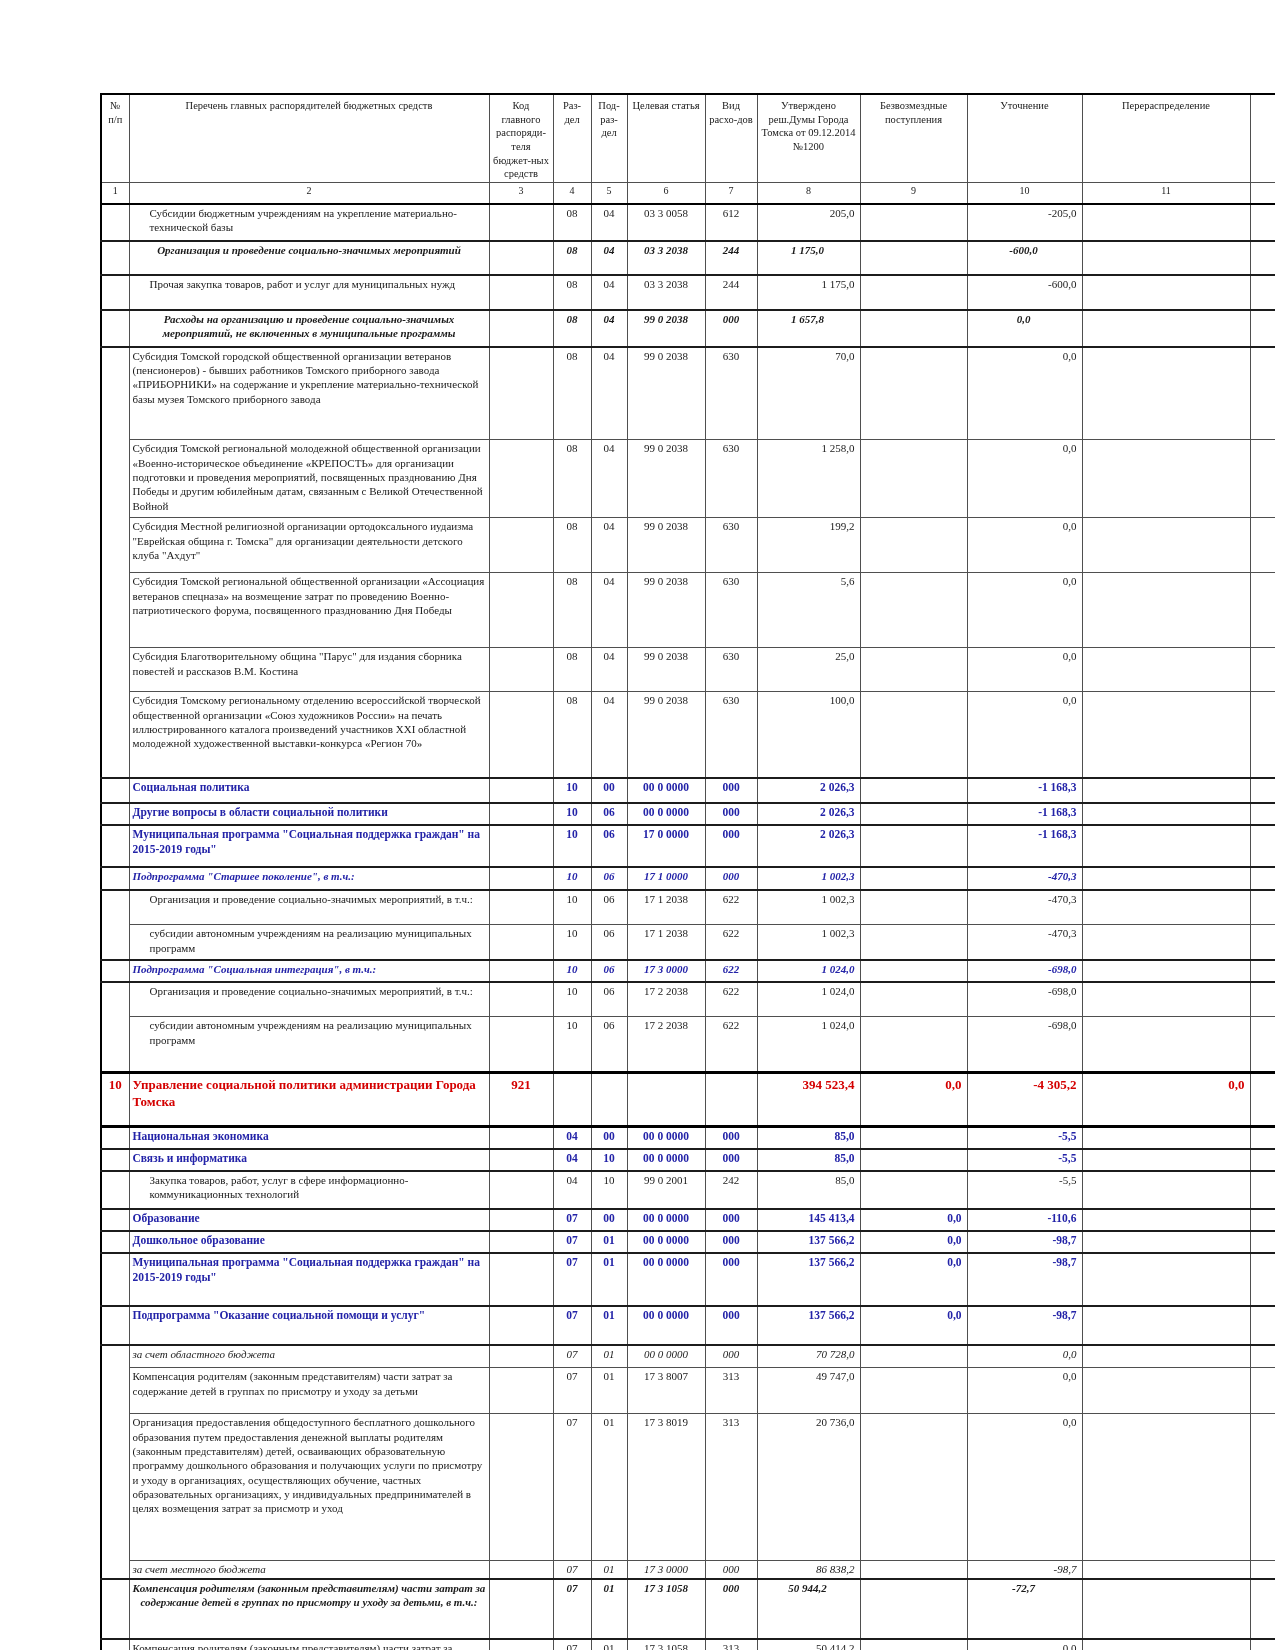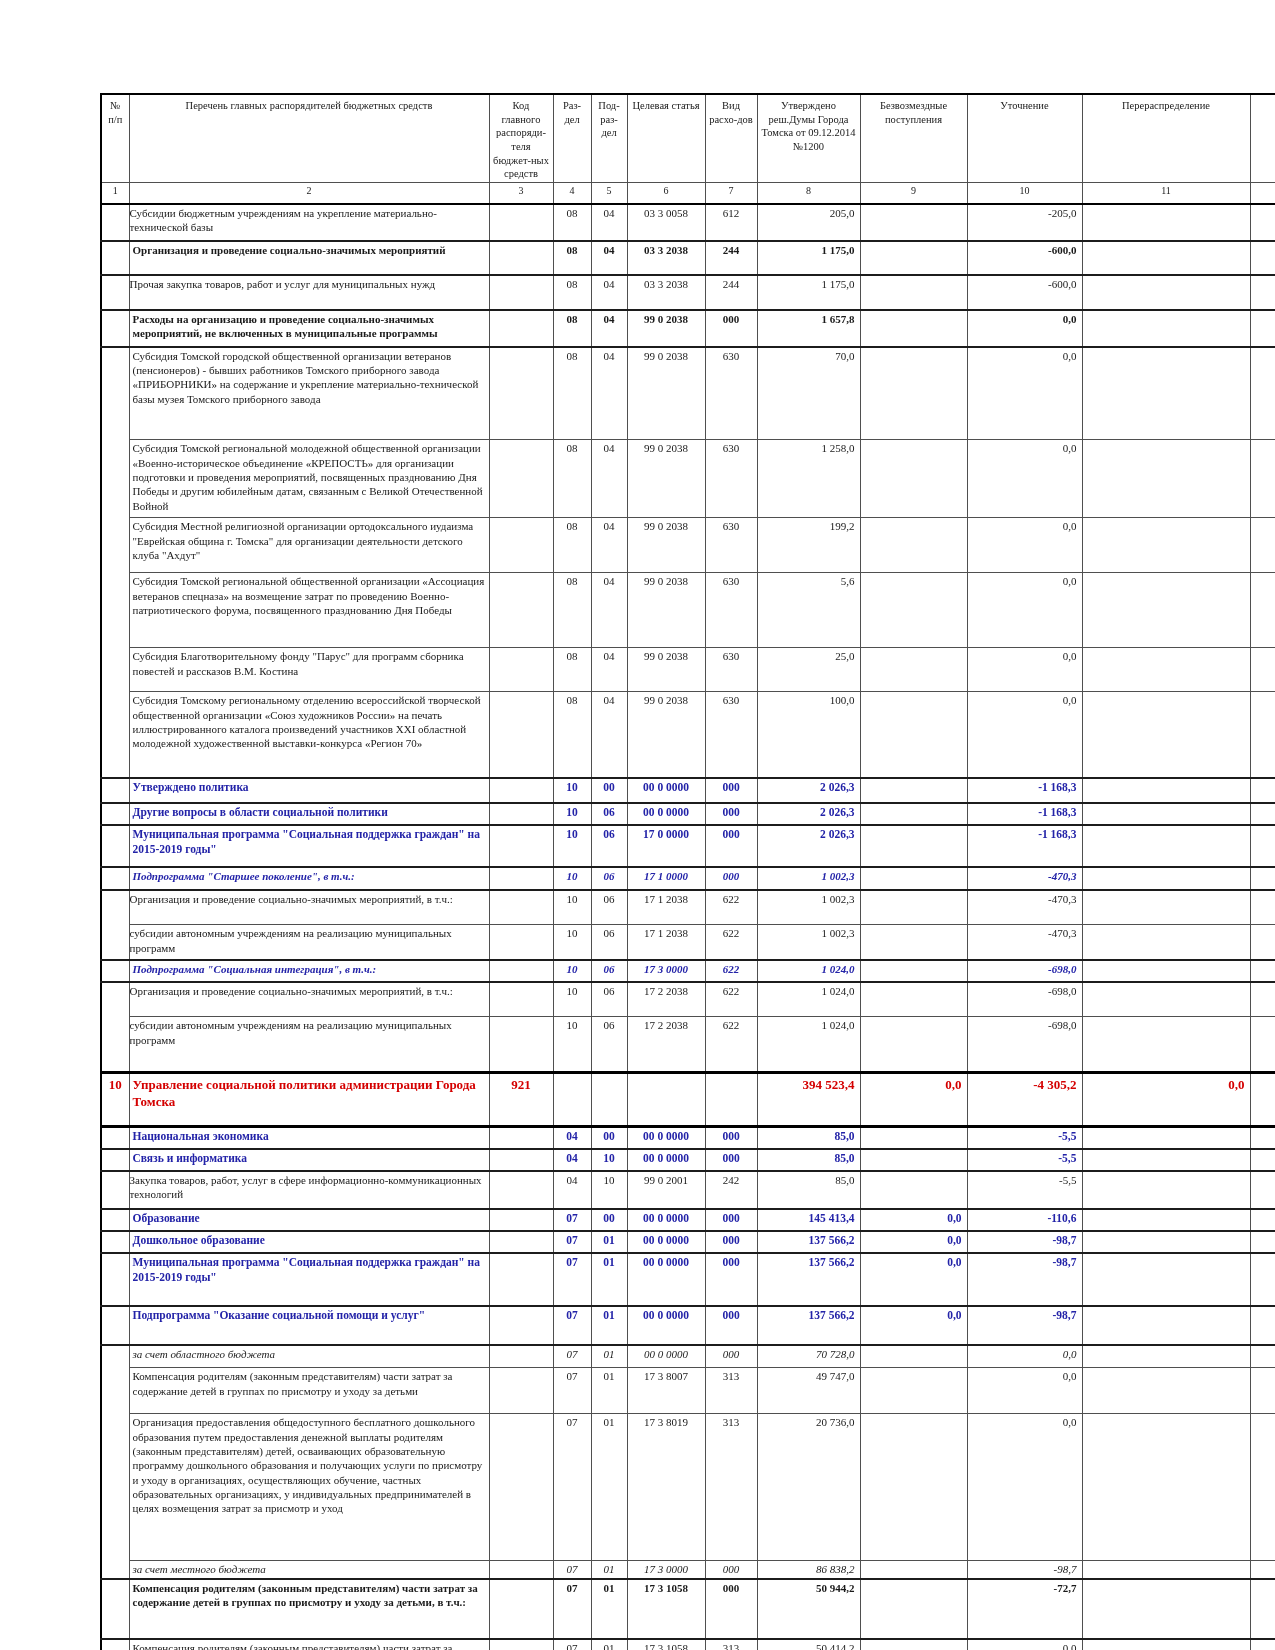--- a/index.html
+++ b/index.html
@@ -32,24 +32,24 @@
     text-align:center;
     vertical-align:top;
     padding-top:4px;
   }
   thead tr.labels th{height:78px;}
   thead tr.idx th{height:18px;padding-top:1px;font-size:10px;border-bottom:2.5px solid #000;}
   th.numh{white-space:pre-line;}
   td.c{text-align:center;}
   td.r{text-align:right;padding-right:5px;}
   td.name-cell{text-align:left;padding-left:3px;}
-  tr.ind td.name-cell{padding-left:0;text-indent:0;}
+  tr.ind td.name-cell{padding-left:20px;text-indent:0;}
   tr.sec td{color:#2323a8;font-weight:bold;font-size:11.5px;border-top:2px solid #1c1c1c;border-bottom:2px solid #1c1c1c;}
   tr.seci td{color:#2323a8;font-weight:bold;font-style:italic;border-top:2px solid #1c1c1c;border-bottom:2px solid #1c1c1c;}
-  tr.bi td{font-weight:bold;border-top:2px solid #1c1c1c;border-bottom:2px solid #1c1c1c;}
+  tr.bi td{font-weight:bold;font-style:italic;border-top:2px solid #1c1c1c;border-bottom:2px solid #1c1c1c;text-align:center;}
   tr.it td{font-style:italic;}
   tr.total td{color:#d40000;font-weight:bold;font-size:13px;border-top:3px solid #000;border-bottom:3px solid #000;padding-top:3px;}
   td.noh{border-top:none;border-bottom:none;}
 </style>
 </head>
 <body>
 
 <div class="page">
   <table class="budget">
     <colgroup>
@@ -205,21 +205,21 @@
           <td class="c">99 0 2038</td>
           <td class="c">630</td>
           <td class="r">5,6</td>
           <td class="r"></td>
           <td class="r">0,0</td>
           <td class="r"></td>
           <td class="c"></td>
         </tr>
         <tr class="normal" style="height: 44px;">
           <td class="c noh"></td>
-          <td class="name-cell">Субсидия Благотворительному фонду "Парус" для программ сборника повестей и рассказов В.М. Костина</td>
+          <td class="name-cell">Субсидия Благотворительному община "Парус" для издания сборника повестей и рассказов В.М. Костина</td>
           <td class="c"></td>
           <td class="c">08</td>
           <td class="c">04</td>
           <td class="c">99 0 2038</td>
           <td class="c">630</td>
           <td class="r">25,0</td>
           <td class="r"></td>
           <td class="r">0,0</td>
           <td class="r"></td>
           <td class="c"></td>
@@ -233,21 +233,21 @@
           <td class="c">99 0 2038</td>
           <td class="c">630</td>
           <td class="r">100,0</td>
           <td class="r"></td>
           <td class="r">0,0</td>
           <td class="r"></td>
           <td class="c"></td>
         </tr>
         <tr class="sec" style="height: 25px;">
           <td class="c noh"></td>
-          <td class="name-cell">Утверждено политика</td>
+          <td class="name-cell">Социальная политика</td>
           <td class="c"></td>
           <td class="c">10</td>
           <td class="c">00</td>
           <td class="c">00 0 0000</td>
           <td class="c">000</td>
           <td class="r">2 026,3</td>
           <td class="r"></td>
           <td class="r">-1 168,3</td>
           <td class="r"></td>
           <td class="c"></td>

